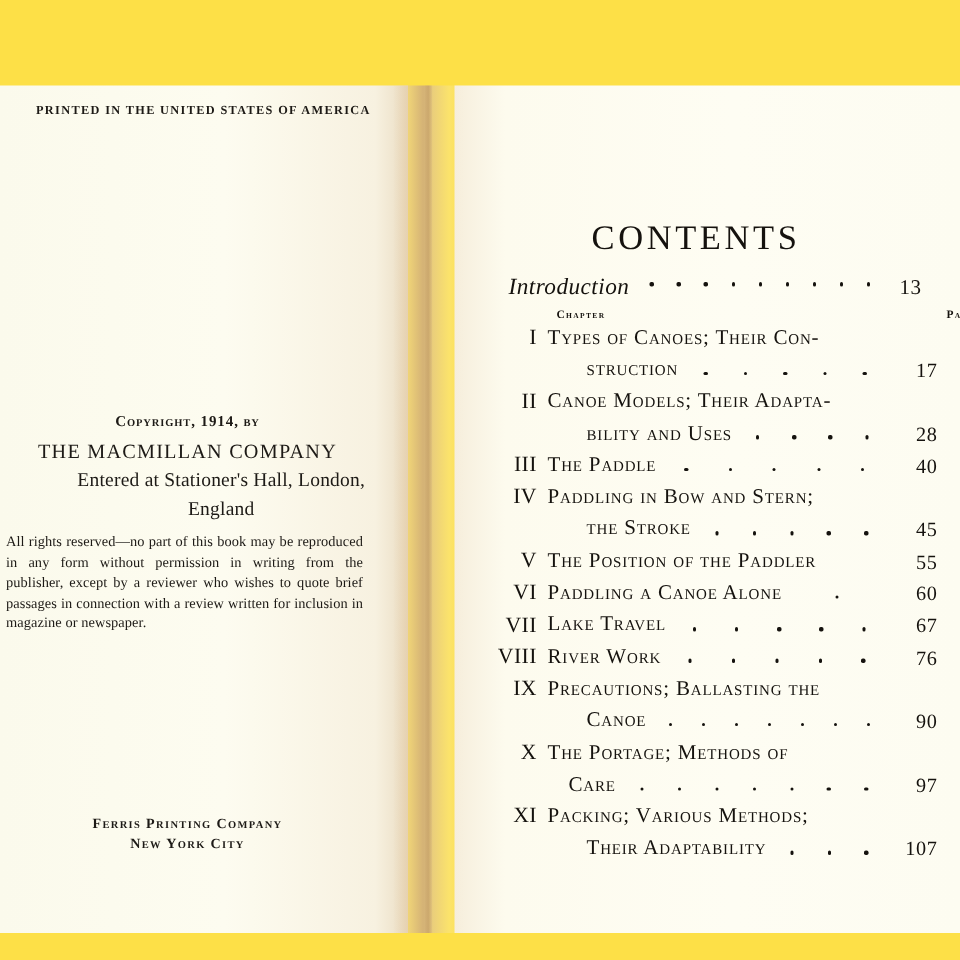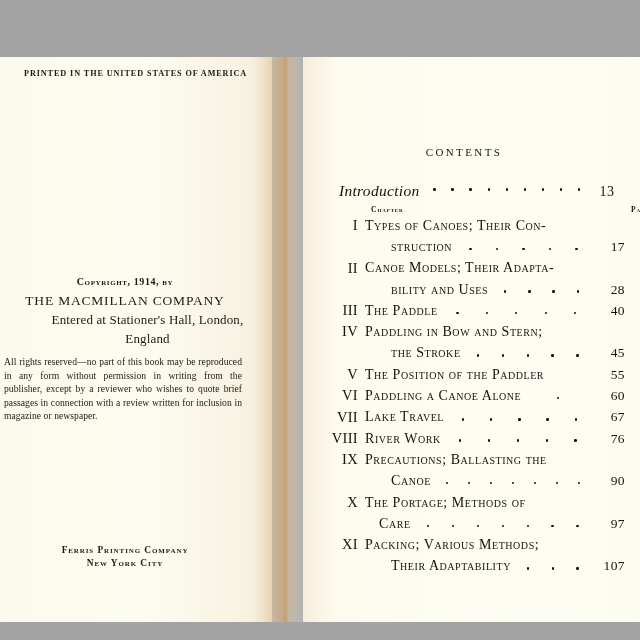--- a/index.html
+++ b/index.html
@@ -5,21 +5,21 @@
   html, body {
     margin: 0;
     padding: 0;
     background: #ffffff;
   }
   #page {
     position: relative;
     width: 640px;
     height: 640px;
     overflow: hidden;
-    background: #a3a3a3;
+    background: #fde047;
     font-family: "Liberation Serif", serif;
   }
 
   
   .spread {
     position: absolute;
     left: 0;
     top: 57px;
     width: 640px;
     height: 565px;
@@ -159,21 +159,21 @@
     width: 337px;
     height: 100%;
     color: #15120e;
   }
   .contents-title {
     position: absolute;
     left: 0;
     top: 89px;
     width: 322px;
     text-align: center;
-    font-size: 11px;
+    font-size: 23px;
     letter-spacing: 2.4px;
   }
 
   .intro-row {
     position: absolute;
     left: 36px;
     top: 123px;
     width: 281px;
     display: flex;
     align-items: baseline;

